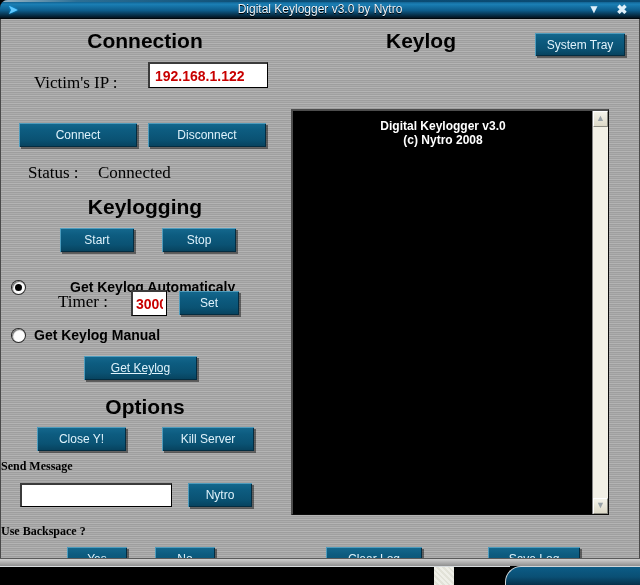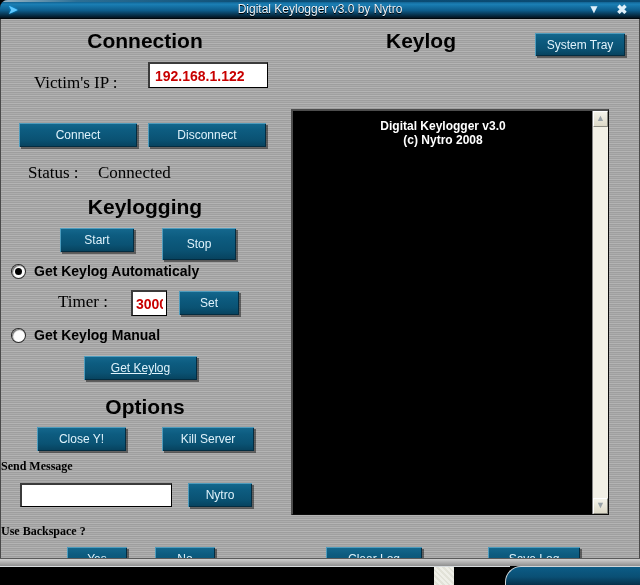--- a/index.html
+++ b/index.html
@@ -219,23 +219,23 @@
 
     <div class="btn" style="left:18px;top:104px;width:118px;height:24px;">Connect</div>
     <div class="btn" style="left:147px;top:104px;width:118px;height:24px;">Disconnect</div>
 
     <div class="serif-label" style="left:27px;top:144px;">Status :</div>
     <div class="serif-label" style="left:97px;top:144px;">Connected</div>
 
     <div class="heading" style="left:0px;top:176px;width:288px;">Keylogging</div>
 
     <div class="btn" style="left:59px;top:209px;width:74px;height:24px;">Start</div>
-    <div class="btn" style="left:161px;top:209px;width:74px;height:32px;">Stop</div>
-
-    <div class="radio-wrap" style="left:11px;top:244px;">
+    <div class="btn" style="left:161px;top:209px;width:74px;height:24px;">Stop</div>
+
+    <div class="radio-wrap" style="left:11px;top:260px;gap:36px;">
       <span class="radio on"></span>
       <span class="radio-label">Get Keylog Automaticaly</span>
     </div>
 
     <div class="serif-label" style="left:57px;top:273px;">Timer :</div>
     <input class="tinput" style="left: 130px; top: 271px; width: 36px; height: 26px; padding: 0px 3px; text-align: left;" value="3000">
     <div class="btn" style="left:178px;top:272px;width:60px;height:24px;">Set</div>
 
     <div class="radio-wrap" style="left:11px;top:308px;">
       <span class="radio"></span>

